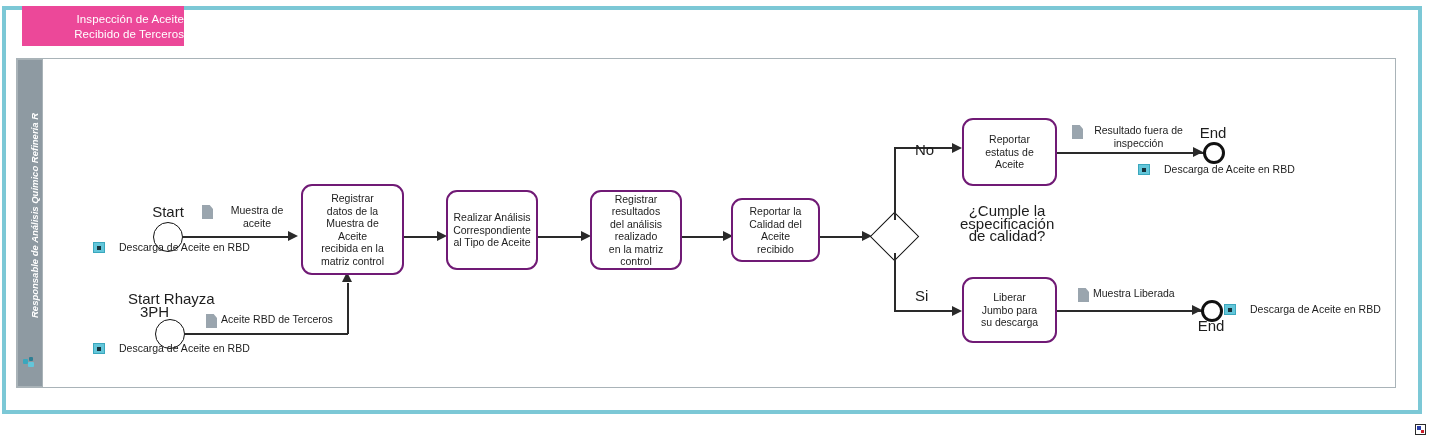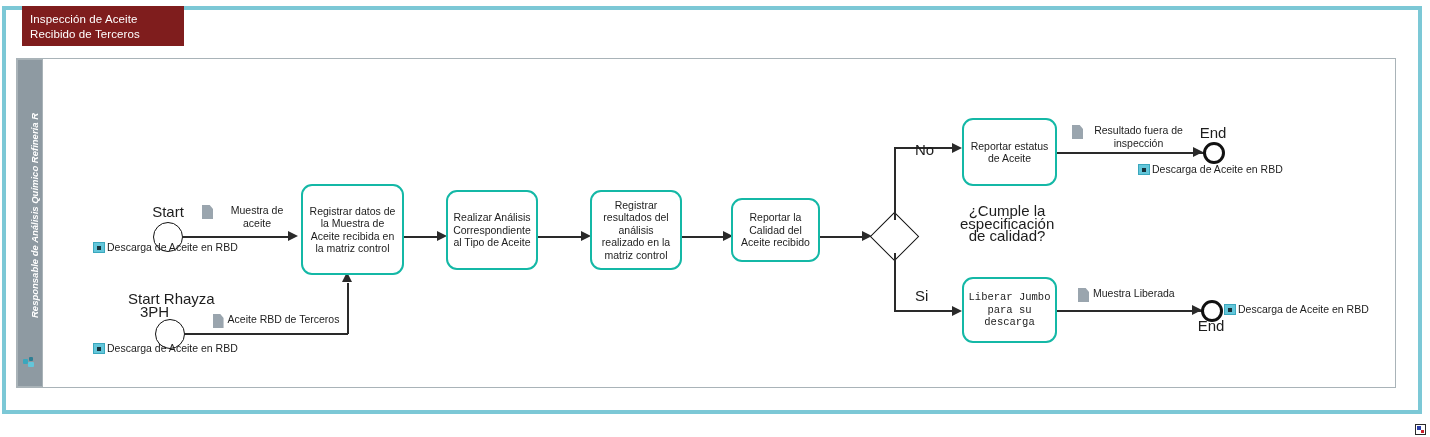--- a/index.html
+++ b/index.html
@@ -5,43 +5,43 @@
   html,body{margin:0;padding:0;background:#ffffff;}
   body{font-family:"Liberation Sans",sans-serif;}
   #stage{position:relative;width:1430px;height:437px;background:#ffffff;overflow:hidden;}
 
   
   .outer-frame{position:absolute;left:2px;top:6px;width:1420px;height:408px;
       border:4px solid #7cc8d6;box-sizing:border-box;background:#fff;}
 
   
   .title-tab{position:absolute;left:22px;top:6px;width:162px;height:40px;
-      background:#7f1d1d;color:#ffffff;font-size:11.5px;line-height:15px;
-      padding:6px 0 0 8px;box-sizing:border-box;letter-spacing:.1px;}
+      background:#ec4899;color:#ffffff;font-size:11.5px;line-height:15px;
+      padding:6px 0 0 8px;box-sizing:border-box;letter-spacing:.1px;text-align:right;}
   .title-tab div{white-space:nowrap;}
 
   
   .pool{position:absolute;left:16px;top:58px;width:1380px;height:330px;
       border:1px solid #a9b3b8;box-sizing:border-box;background:#ffffff;}
   .lane-header{position:absolute;left:17px;top:59px;width:26px;height:328px;
       background:#8e9aa2;border:1px solid #a9b3b8;box-sizing:border-box;}
   .lane-label{position:absolute;left:-134px;top:150px;width:300px;
       transform:rotate(-90deg);transform-origin:center center;
       color:#ffffff;font-size:9.5px;font-style:italic;font-weight:bold;
       white-space:nowrap;text-align:center;}
   .lane-icon{position:absolute;left:5px;bottom:18px;width:14px;height:11px;}
 
   
   .canvas{position:absolute;left:0;top:0;width:1430px;height:437px;}
 
   
   .task{position:absolute;box-sizing:border-box;background:#ffffff;
-      border:2px solid #14b8a6;border-radius:11px;
+      border:2px solid #701a75;border-radius:11px;
       display:flex;align-items:center;justify-content:center;text-align:center;
-      color:#1d1d1d;font-size:10.5px;line-height:12.5px;padding:3px 4px;}
+      color:#1d1d1d;font-size:10.5px;line-height:12.5px;padding:3px 16px;}
 
   
   .event{position:absolute;border-radius:50%;background:#ffffff;box-sizing:border-box;}
   .event.start{border:1.6px solid #111111;}
   .event.end{border:3.4px solid #111111;}
 
   
   .gateway{position:absolute;box-sizing:border-box;background:#ffffff;
       border:1.6px solid #111111;transform:rotate(45deg);}
 
@@ -55,21 +55,21 @@
   .do-icon{width:11px;height:14px;background:#9aa5ae;flex:0 0 auto;margin-top:1px;
       clip-path:polygon(0 0,70% 0,100% 28%,100% 100%,0 100%);}
   .do-text{margin-left:4px;color:#1d1d1d;font-size:10.5px;line-height:12.5px;}
   .do-text.c{text-align:center;}
 
   
   .annot{position:absolute;display:flex;align-items:center;}
   .an-icon{width:12px;height:11px;background:#63c6da;border:1px solid #3aa7bd;
       box-sizing:border-box;position:relative;flex:0 0 auto;}
   .an-icon:after{content:"";position:absolute;left:3px;top:3px;width:4px;height:4px;background:#16323c;}
-  .an-text{margin-left:2px;color:#1d1d1d;font-size:10.5px;line-height:12px;white-space:nowrap;}
+  .an-text{margin-left:14px;color:#1d1d1d;font-size:10.5px;line-height:12px;white-space:nowrap;}
 
   
   .ln{position:absolute;background:#2a2a2a;}
   .ln.h{height:1.6px;}
   .ln.v{width:1.6px;}
   .arw{position:absolute;width:0;height:0;}
   .arw.r{border-top:5.5px solid transparent;border-bottom:5.5px solid transparent;border-left:10px solid #2a2a2a;}
   .arw.u{border-left:5.5px solid transparent;border-right:5.5px solid transparent;border-bottom:10px solid #2a2a2a;}
 
   
@@ -122,21 +122,21 @@
     <div class="lbl c" style="left:112px;top:306px;width:85px;">3PH</div>
     <div class="event start" style="left:155px;top:319px;width:30px;height:30px;"></div>
     <div class="annot" style="left:93px;top:342px;">
       <span class="an-icon"></span>
       <span class="an-text">Descarga de Aceite en RBD</span>
     </div>
 
     <div class="ln h" style="left:185px;top:333px;width:163px;"></div>
     <div class="ln v" style="left:347px;top:283px;height:51px;"></div>
     <div class="arw u" style="left:342px;top:272px;"></div>
-    <div class="dataobj" style="left:206px;top:313px;width:140px;justify-content:center;">
+    <div class="dataobj" style="left:206px;top:313px;width:140px;">
       <span class="do-icon"></span>
       <span class="do-text">Aceite RBD de Terceros</span>
     </div>
 
     <div class="task" style="left:301px;top:184px;width:103px;height:91px;">Registrar datos de la Muestra de Aceite recibida en la matriz control</div>
 
     <div class="ln h" style="left:404px;top:236px;width:38px;"></div>
     <div class="arw r" style="left:437px;top:231px;"></div>
 
     <div class="task" style="left:446px;top:190px;width:92px;height:80px;">Realizar Análisis Correspondiente al Tipo de Aceite</div>
@@ -176,21 +176,21 @@
       <span class="do-text c">Resultado fuera de inspección</span>
     </div>
 
     <div class="lbl c" style="left:1192px;top:127px;width:42px;">End</div>
     <div class="event end" style="left:1203px;top:142px;width:22px;height:22px;"></div>
     <div class="annot" style="left:1138px;top:163px;">
       <span class="an-icon"></span>
       <span class="an-text">Descarga de Aceite en RBD</span>
     </div>
 
-    <div class="task" style="left:962px;top:277px;width:95px;height:66px;font-family:Liberation Mono, monospace;">Liberar Jumbo para su descarga</div>
+    <div class="task" style="left:962px;top:277px;width:95px;height:66px;">Liberar Jumbo para su descarga</div>
 
     <div class="ln h" style="left:1057px;top:310px;width:150px;"></div>
     <div class="arw r" style="left:1192px;top:305px;"></div>
     <div class="dataobj" style="left:1078px;top:287px;width:110px;">
       <span class="do-icon"></span>
       <span class="do-text">Muestra Liberada</span>
     </div>
 
     <div class="event end" style="left:1201px;top:300px;width:22px;height:22px;"></div>
     <div class="lbl c" style="left:1190px;top:320px;width:42px;">End</div>

